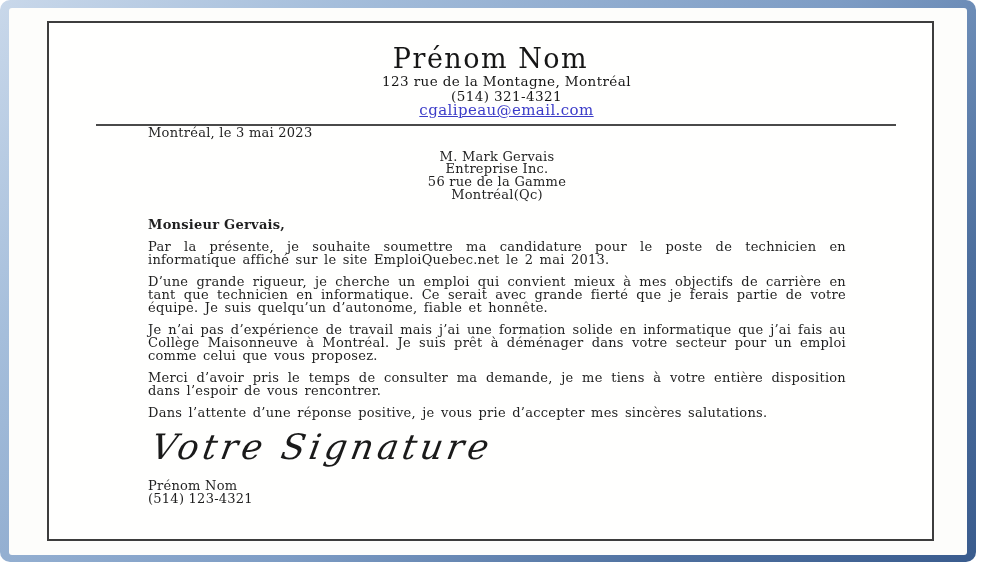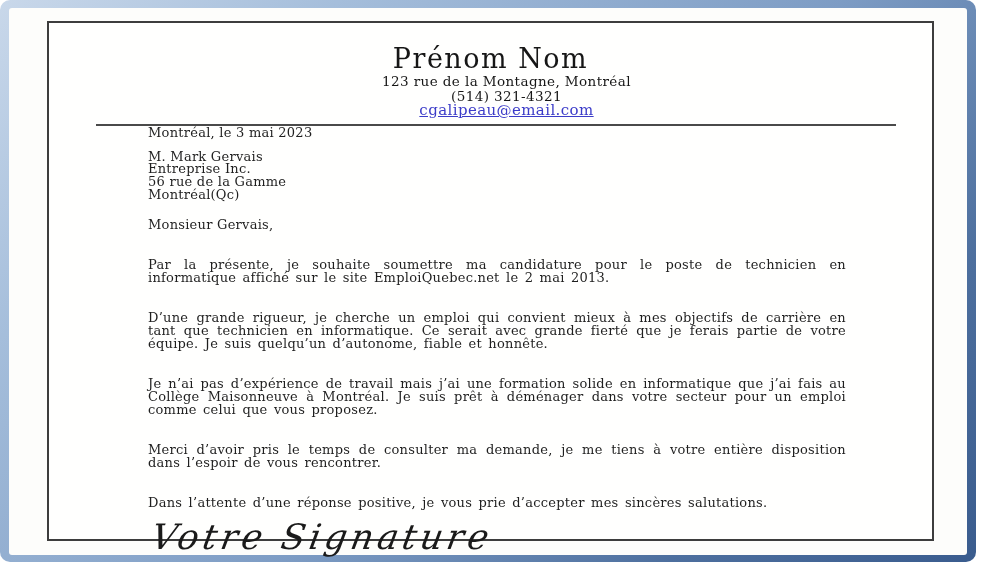--- a/index.html
+++ b/index.html
@@ -30,24 +30,24 @@
   .rule {
     border:none; border-top:2px solid #4a4a4a;
     margin:6px 36px 0 47px;
   }
 
   .content {
     padding:0 86px 0 99px;
     color:#1f1f1f; font-size:13px; line-height:13px; letter-spacing:0.25px;
   }
   .date-line  { }
-  .recipient  { margin-top:12px; }
+  .recipient  { margin-top:12px;text-align:center; }
   .recipient div { line-height:12.8px; }
-  .salutation { margin-top:16px; }
-  .content p  { margin-top:27px; text-align:justify; word-spacing:2px; }
+  .salutation { margin-top:16px;font-weight:bold; }
+  .content p  { margin-top:9px; text-align:justify; word-spacing:2px; }
 
   .signature-script {
     margin-top:6px; height:44px;
     font-style:italic; font-size:35px; line-height:44px;
     letter-spacing:4px; transform:skewX(-10deg);
     transform-origin:left bottom; color:#1a1a1a; white-space:nowrap;
   }
   .signature-block { margin-top:10px; }
   .signature-block div { line-height:13px; }
 </style>

